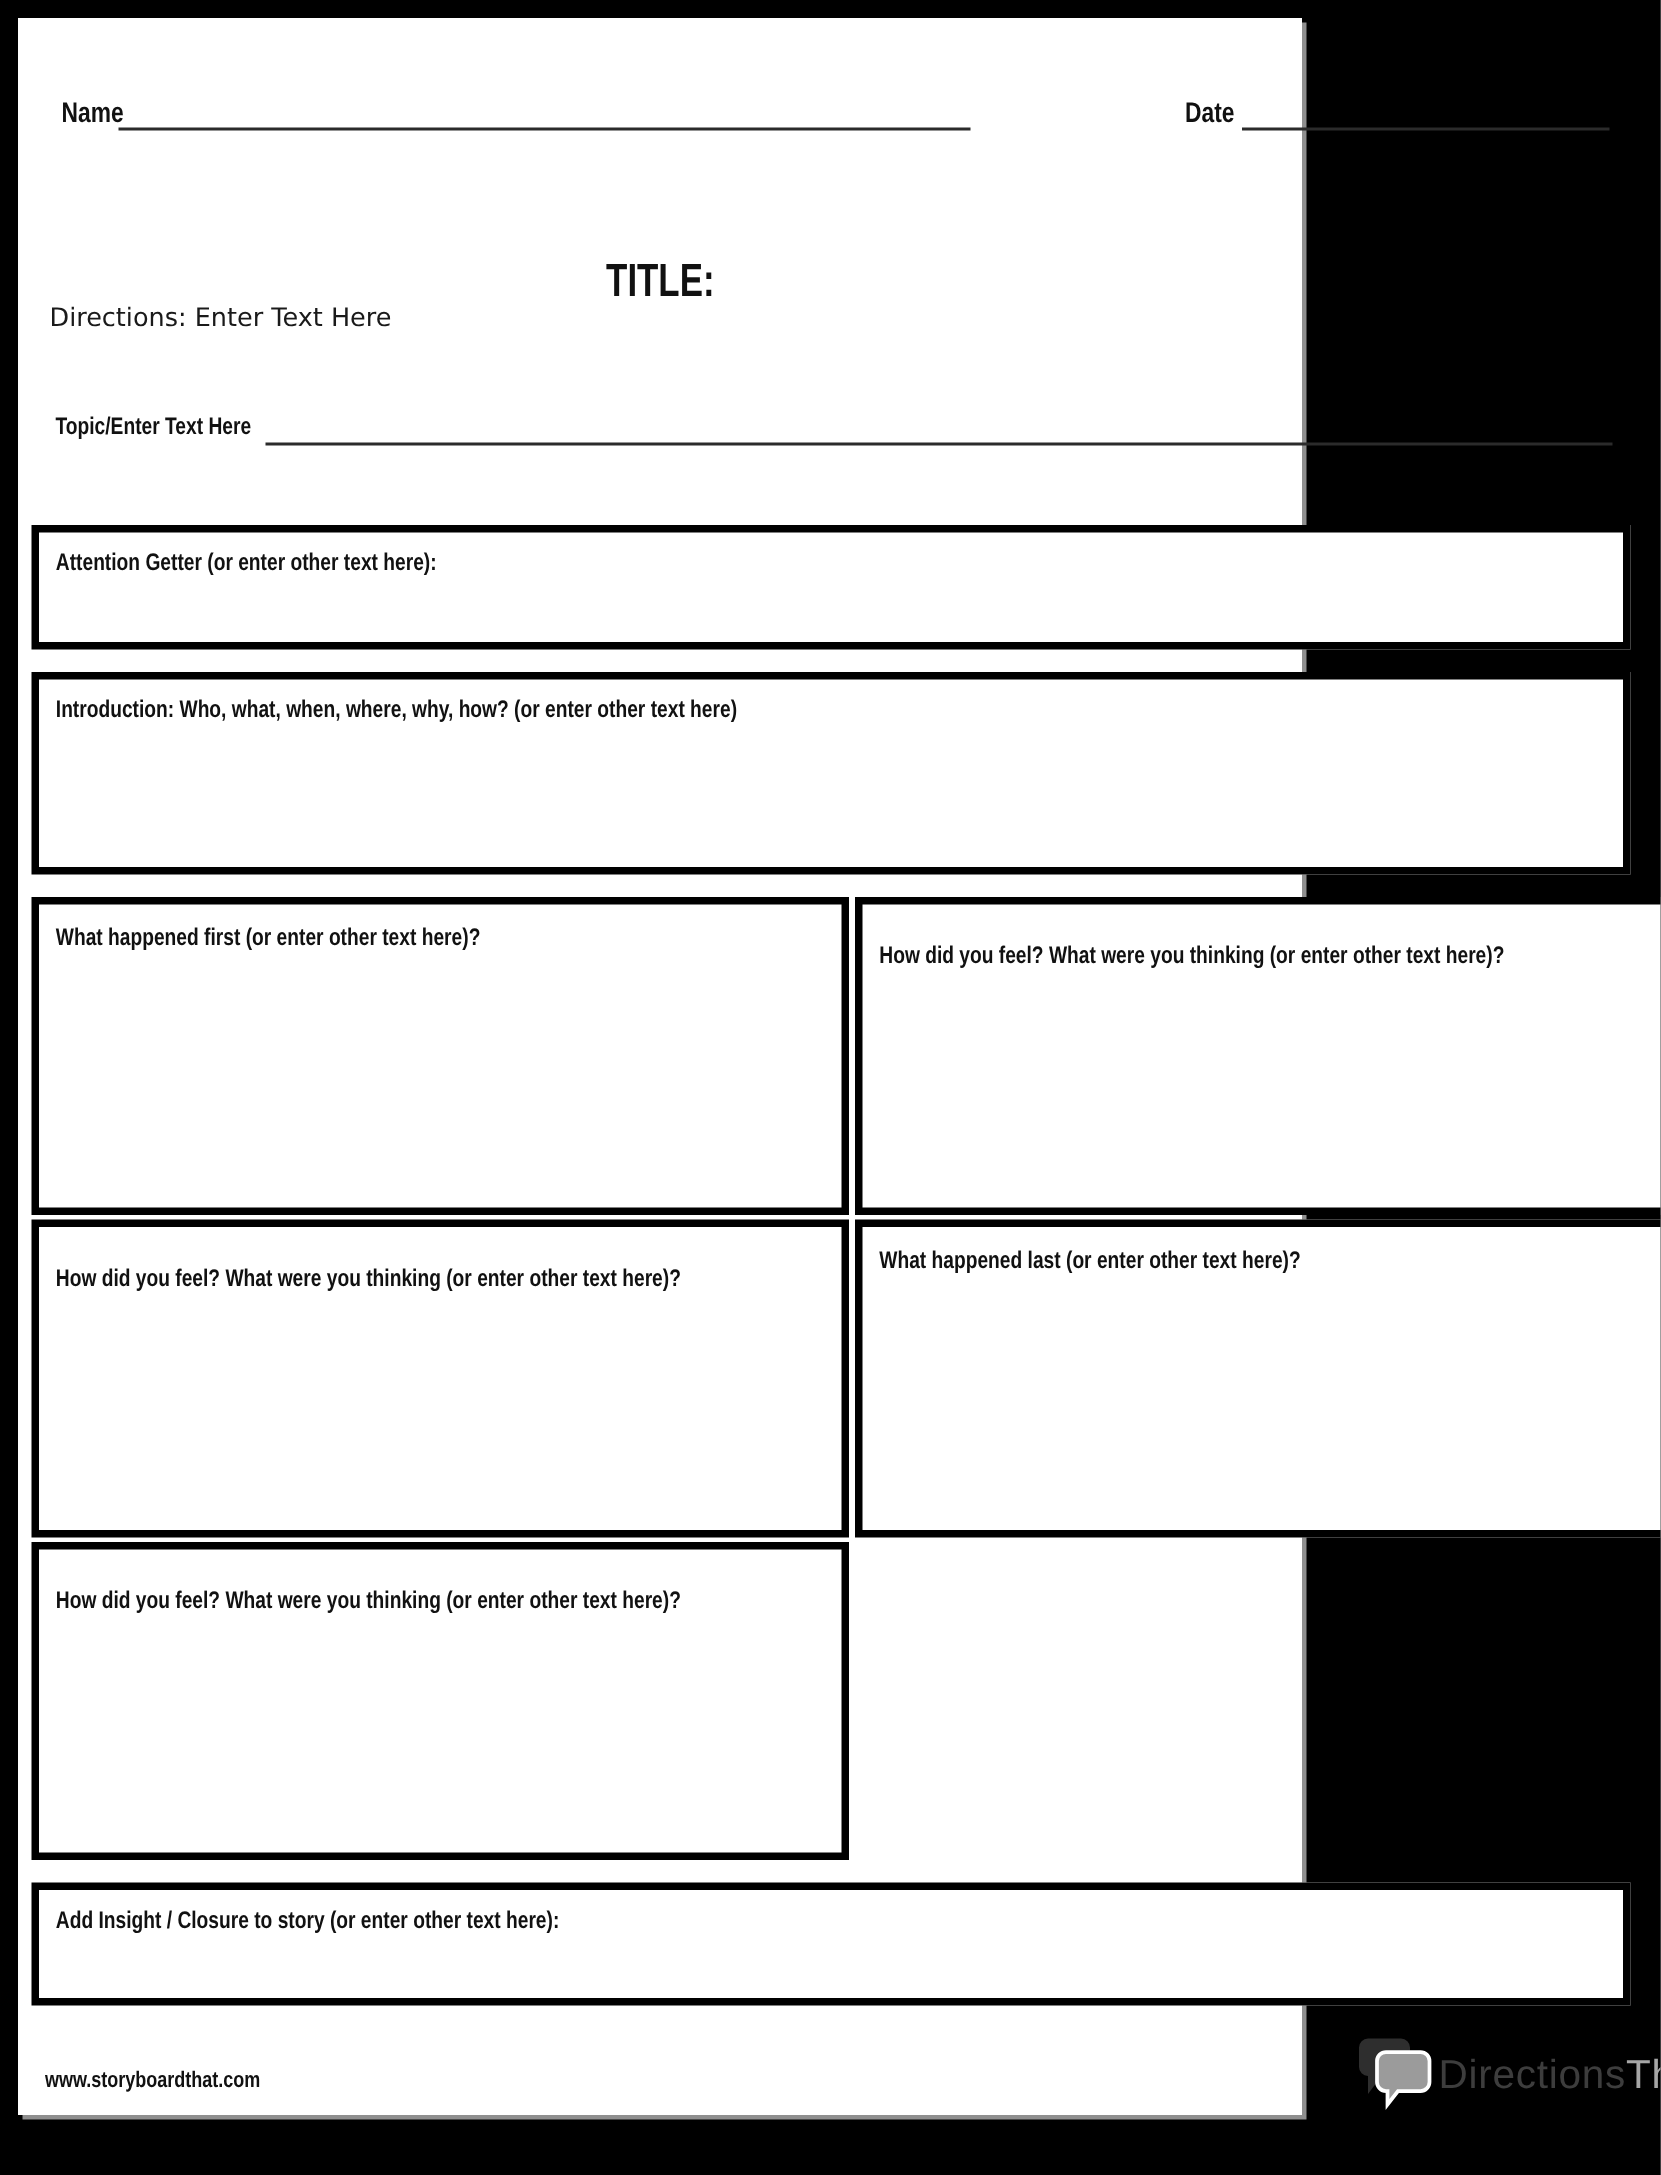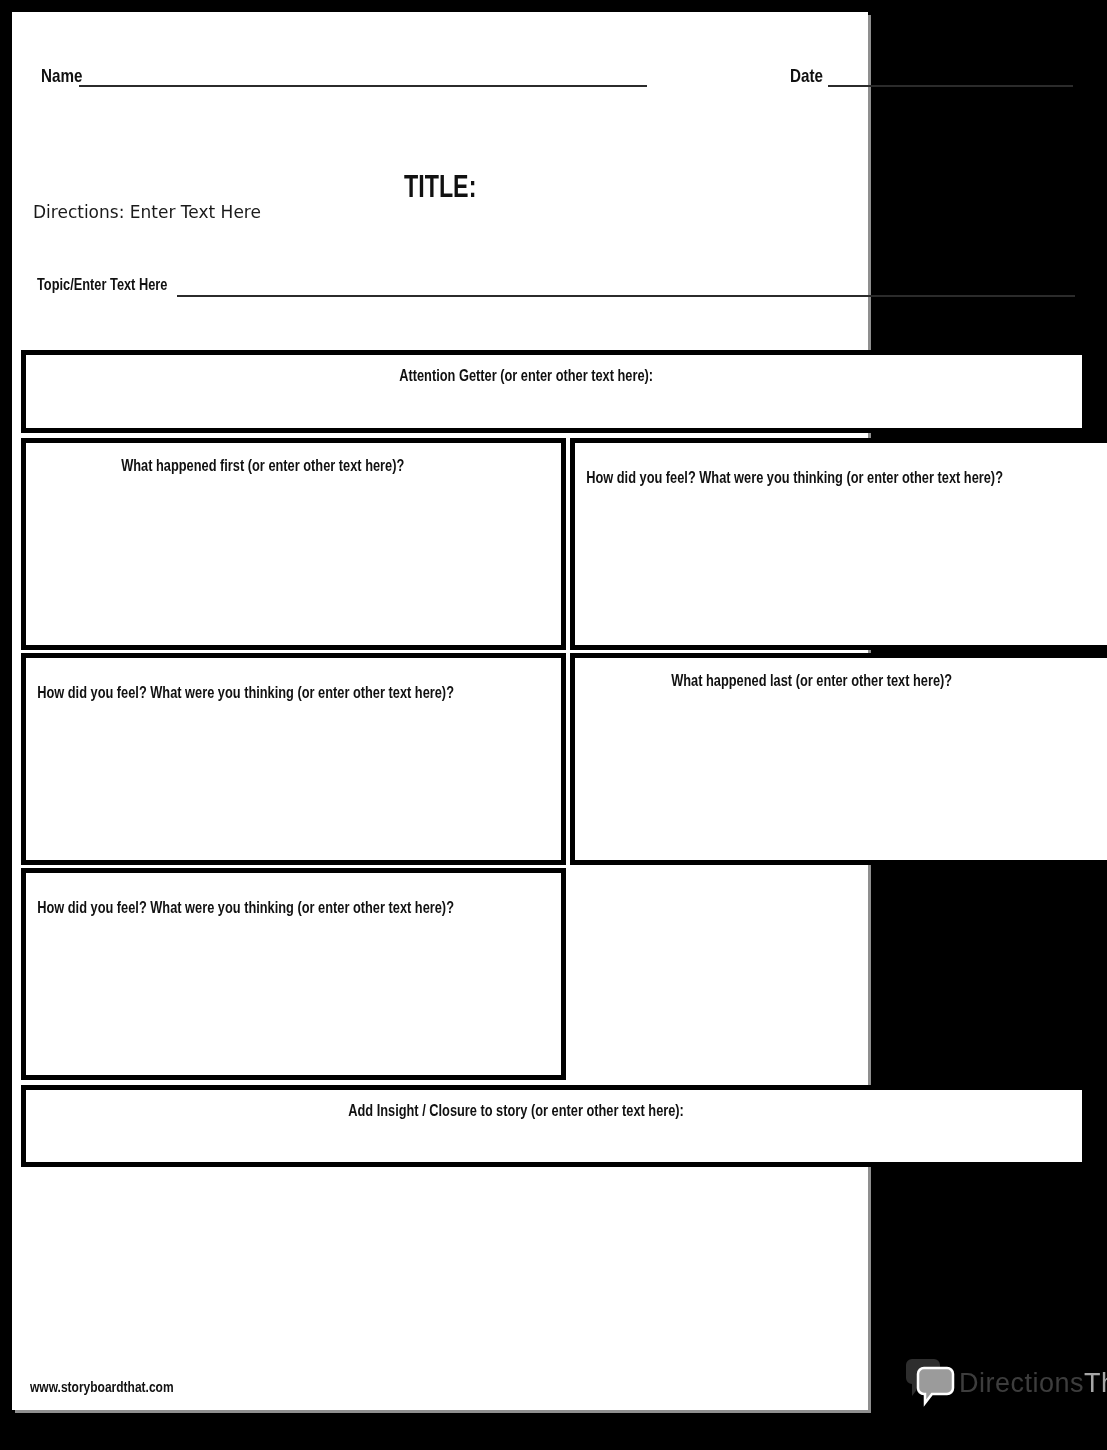--- a/index.html
+++ b/index.html
@@ -34,21 +34,21 @@
   .title-text{font-size:31px;transform:scaleX(0.75);transform-origin:50% 50%;}
   .directions{
     position:absolute;left:21px;top:190px;
     font-family:"DejaVu Sans",sans-serif;
     font-size:17px;color:#1a1a1a;
   }
   .topic-label{position:absolute;left:25px;top:264px;font-size:16px;}
   
   .form{
     position:absolute;left:9px;top:338px;width:1066px;
-    display:flex;flex-direction:column;gap:5px;text-align:center;
+    display:flex;flex-direction:column;gap:15px;
   }
   .fbox{
     border:5px solid #000;
     background:#fff;
     box-sizing:border-box;
     position:relative;
   }
   .fbox .lbl{padding:12px 0 0 14px;font-size:16px;}
   .grid{
     display:grid;
@@ -95,20 +95,23 @@
 
     <span class="cond topic-label">Topic/Enter Text Here</span>
     <div class="headerline" style="left:165px;top:283px;width:898px;"></div>
 
     <div class="form">
 
       <div class="fbox h-attention">
         <span class="cond lbl">Attention Getter (or enter other text here):</span>
       </div>
 
+      <div class="fbox h-intro">
+        <span class="cond lbl">Introduction: Who, what, when, where, why, how? (or enter other text here)</span>
+      </div>
 
       <div class="grid">
         <div class="fbox h-row cell-l">
           <span class="cond lbl">What happened first (or enter other text here)?</span>
         </div>
         <div class="fbox h-row cell-r">
           <span class="cond lbl">How did you feel? What were you thinking (or enter other text here)?</span>
         </div>
 
         <div class="fbox h-row cell-r">

